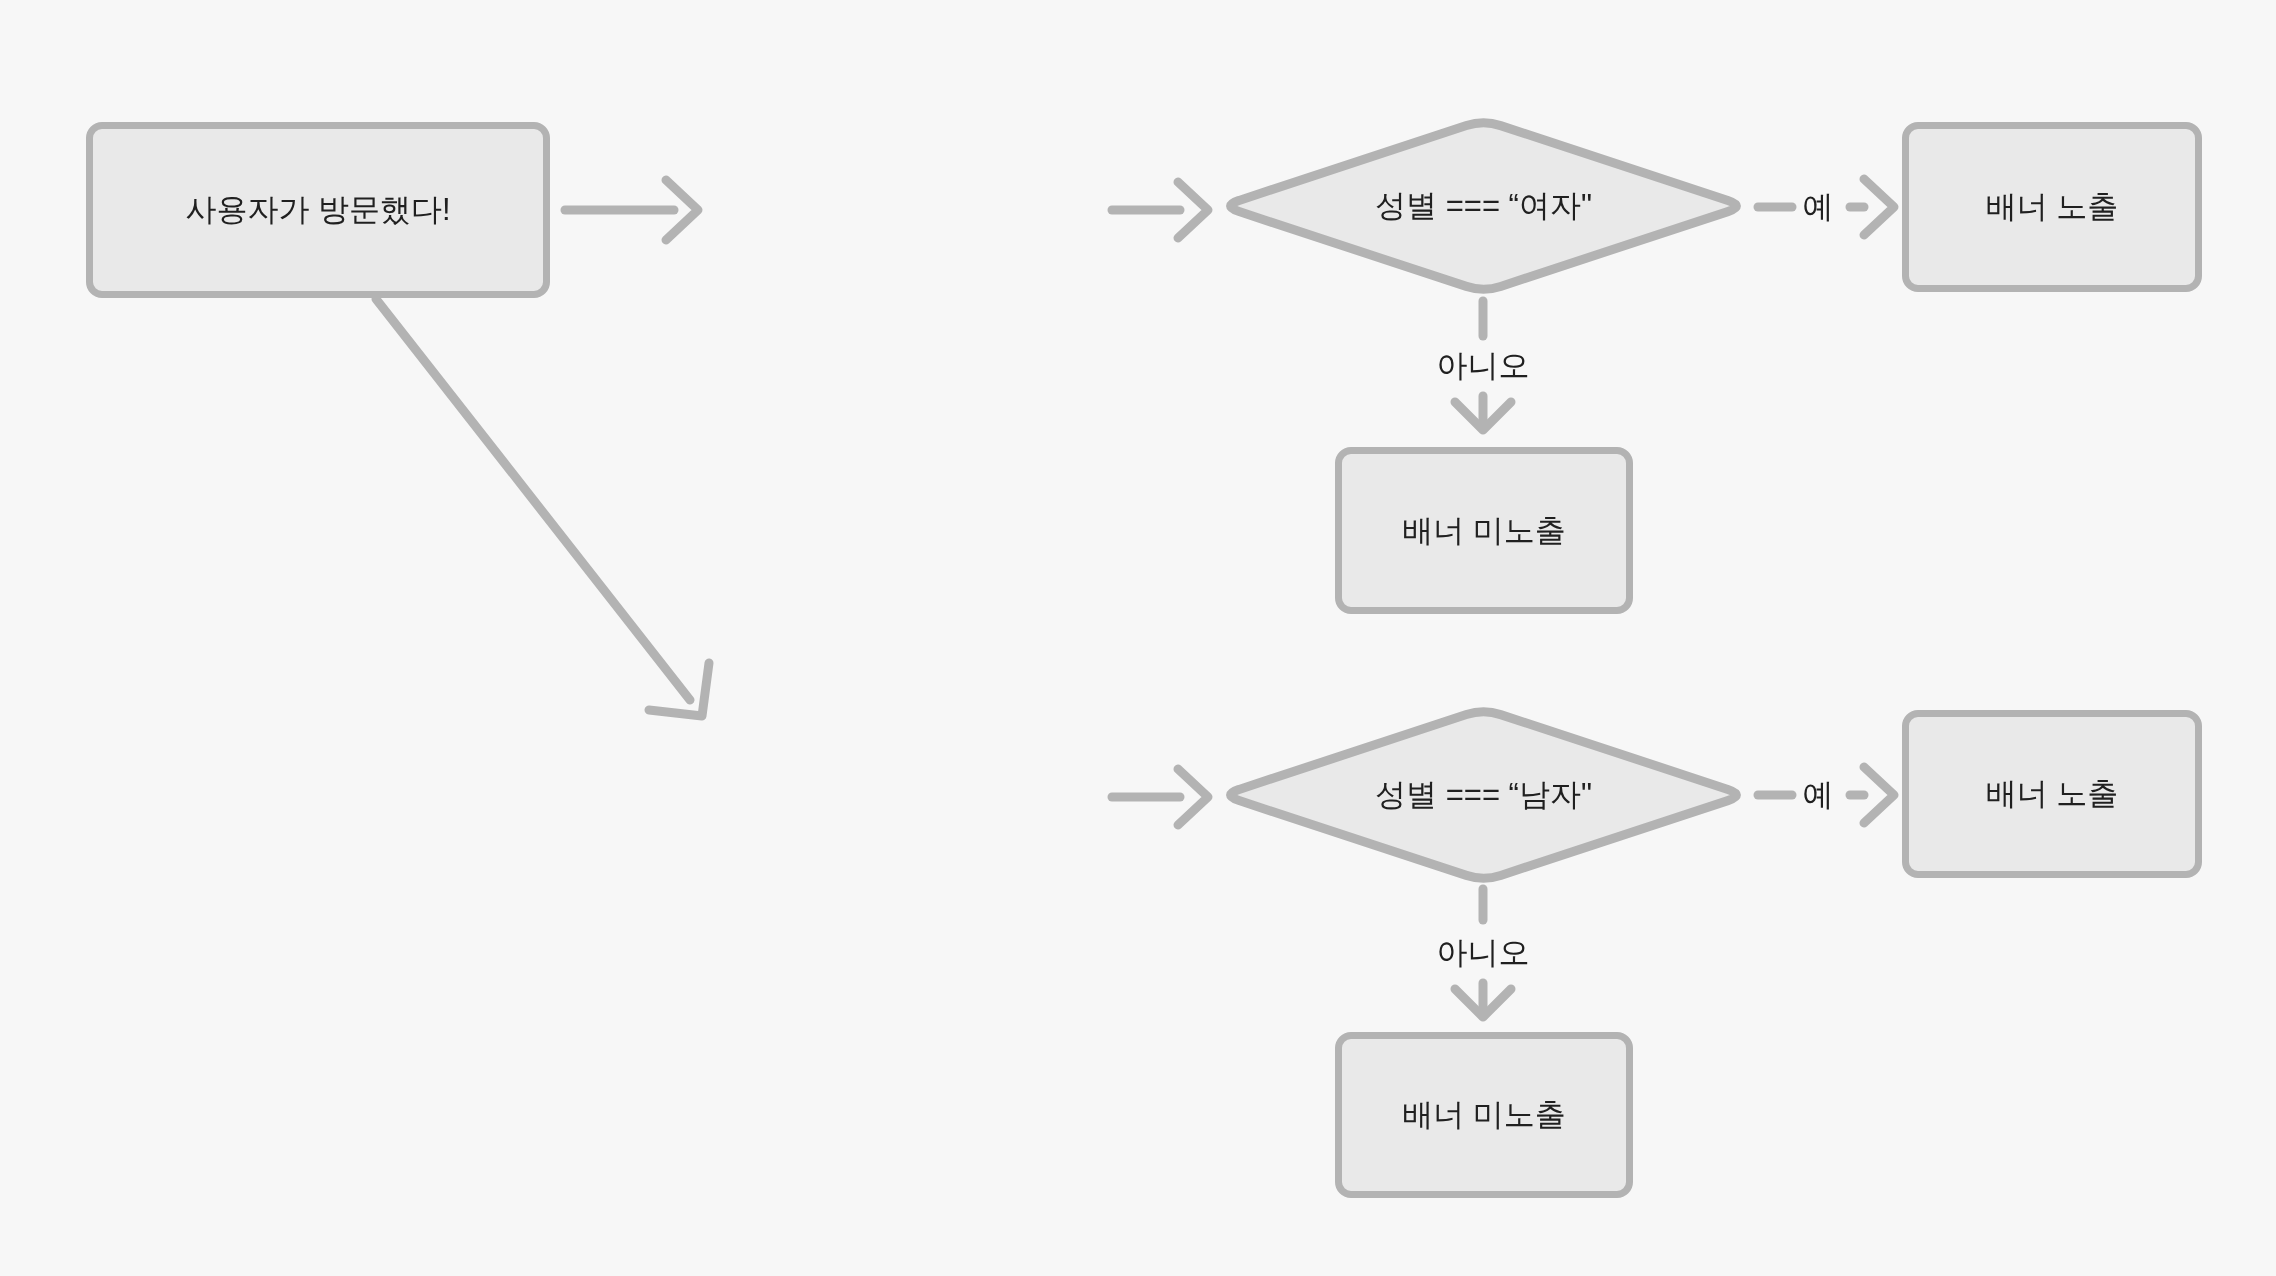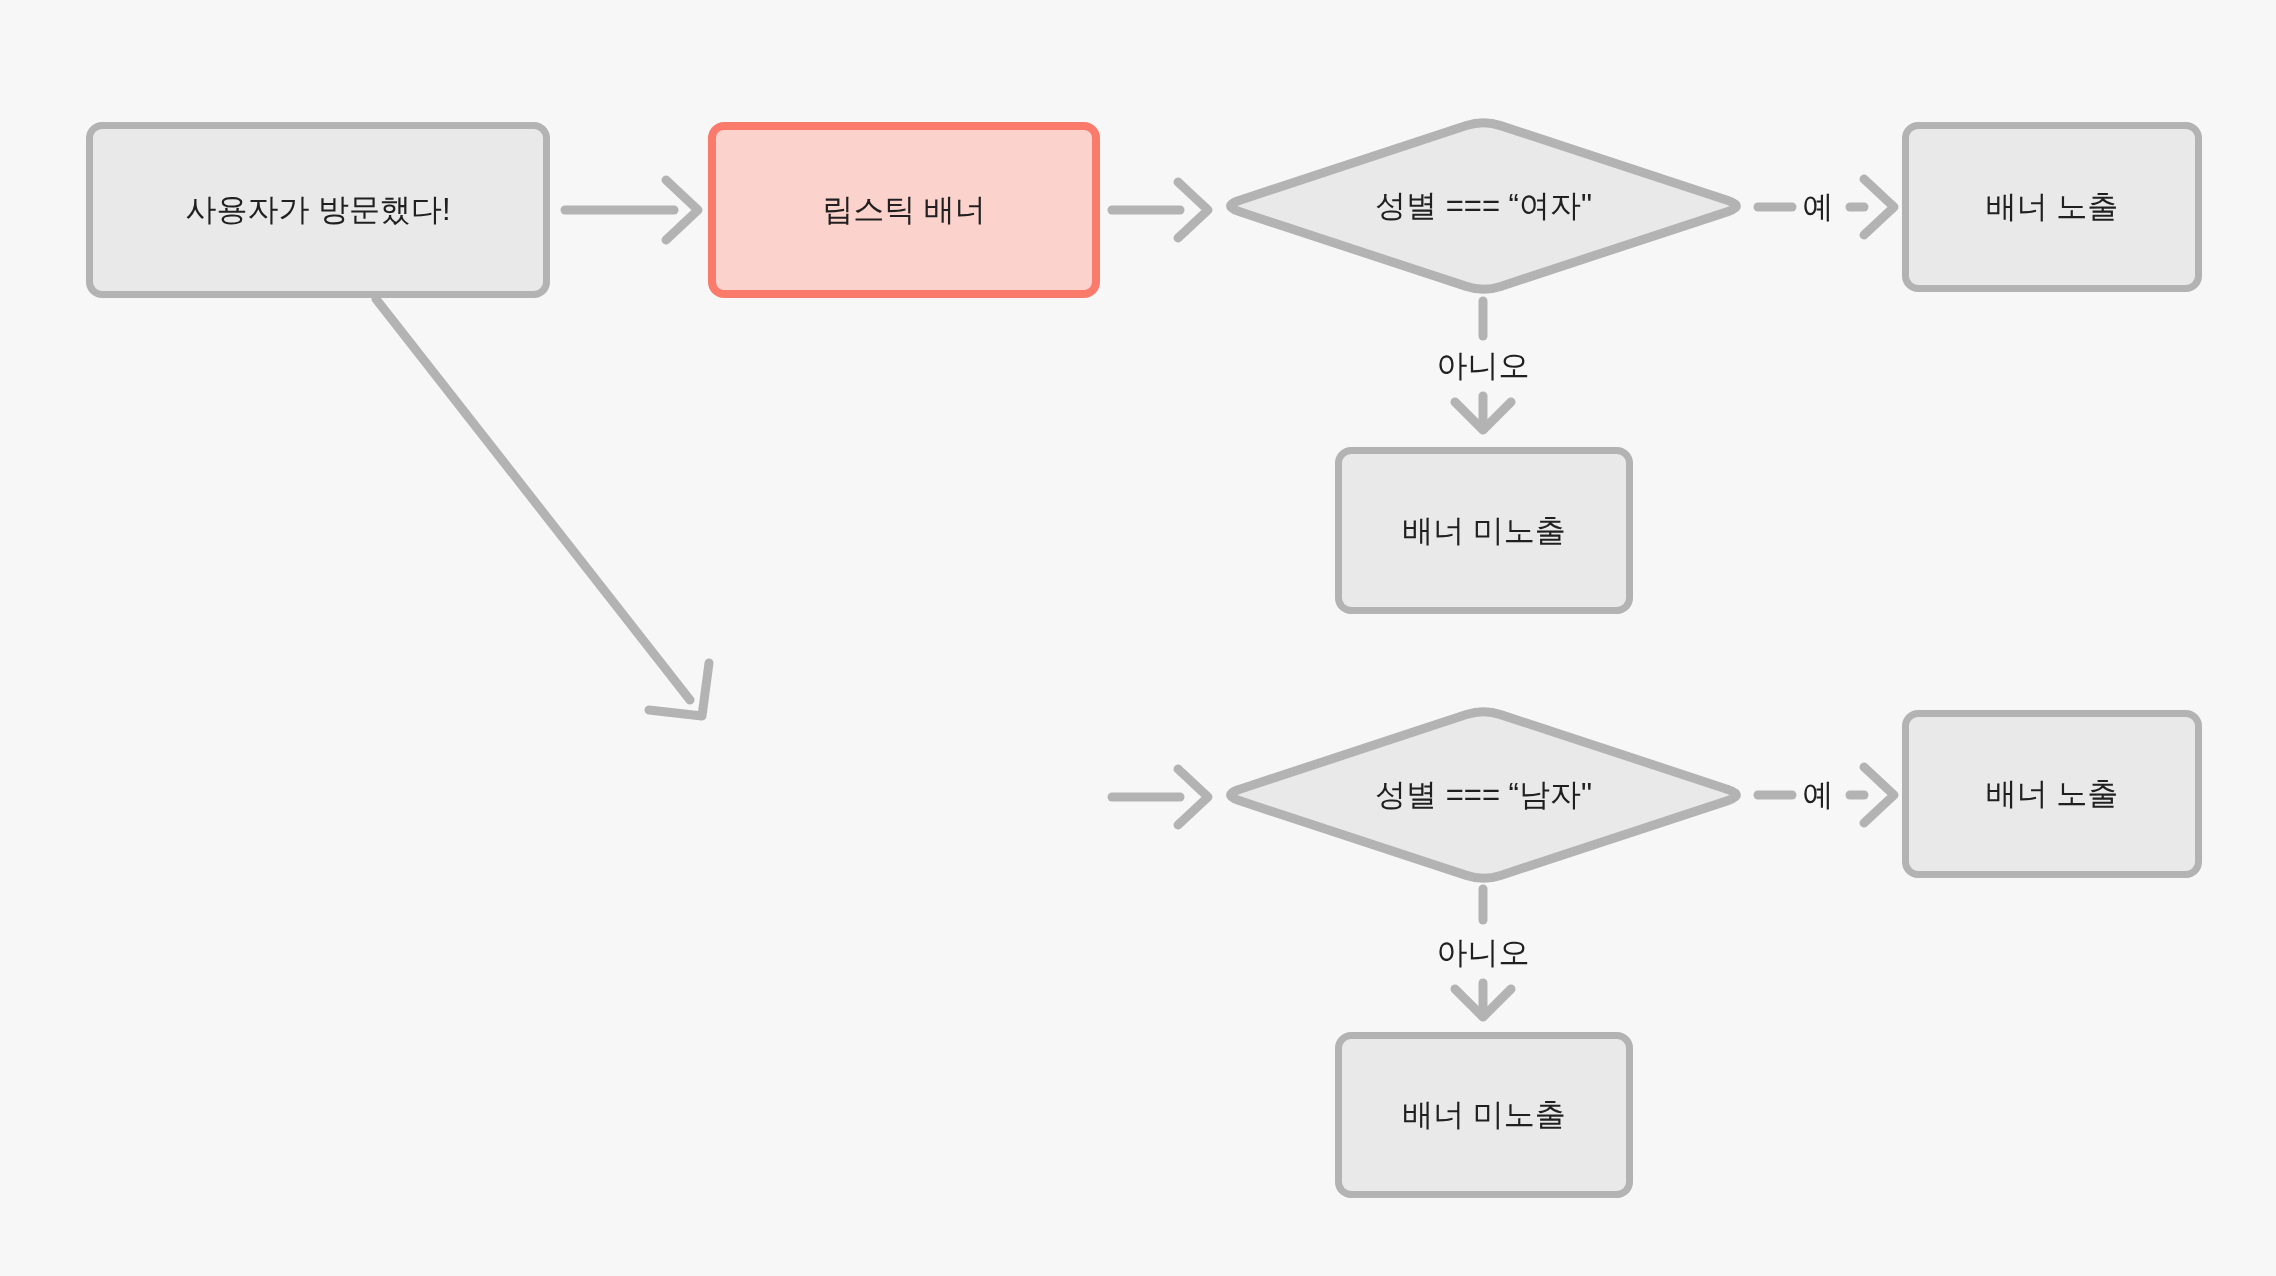--- a/index.html
+++ b/index.html
@@ -111,23 +111,20 @@
 
     <path d="M 1483 889 L 1483 920"></path>
     <path d="M 1483 983 L 1483 1008"></path>
     <path d="M 1455 989 L 1483 1017 L 1511 989"></path>
   </svg>
 
   <div class="node gray" style="left:86px; top:122px; width:464px; height:176px;">
     <span>사용자가 방문했다!</span>
   </div>
 
-  <div class="node red" style="left:708px; top:122px; width:392px; height:176px;">
-    <span>립스틱 배너</span>
-  </div>
 
   <div class="diamond-label" style="left:1242px; top:122px; width:483px; height:168px;">
     <span>성별 === “여자"</span>
   </div>
 
   <div class="edge-label" style="left:1796px; top:186px; width:44px; height:42px;">
     <span>예</span>
   </div>
 
   <div class="node gray" style="left:1902px; top:122px; width:300px; height:170px;">

